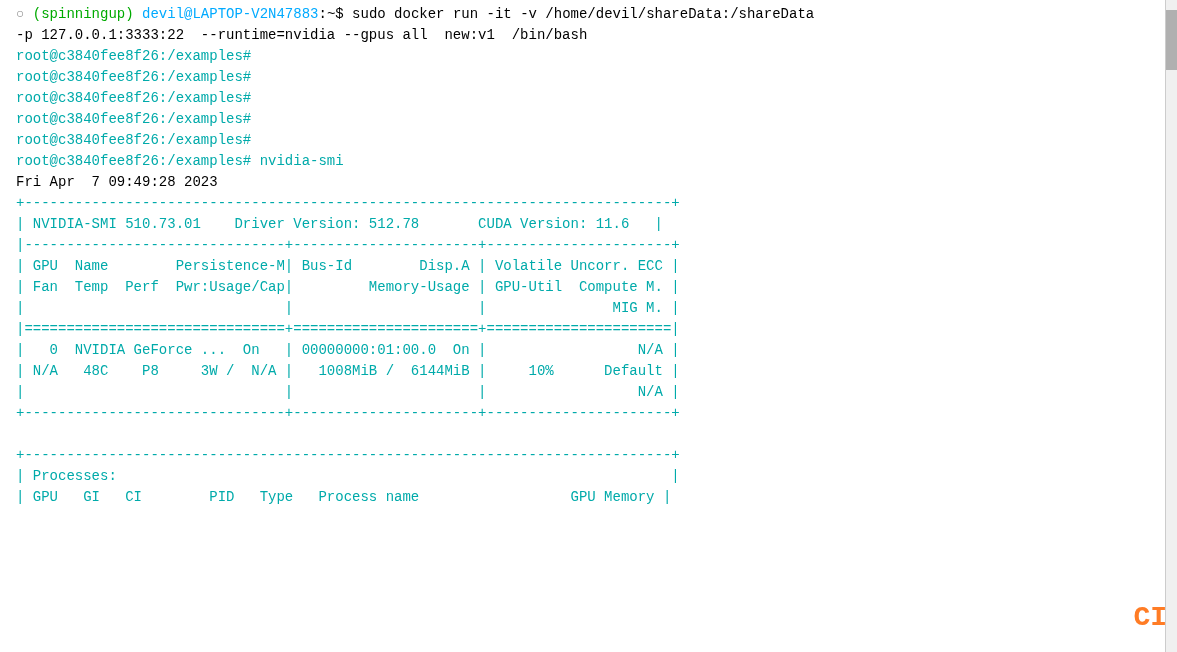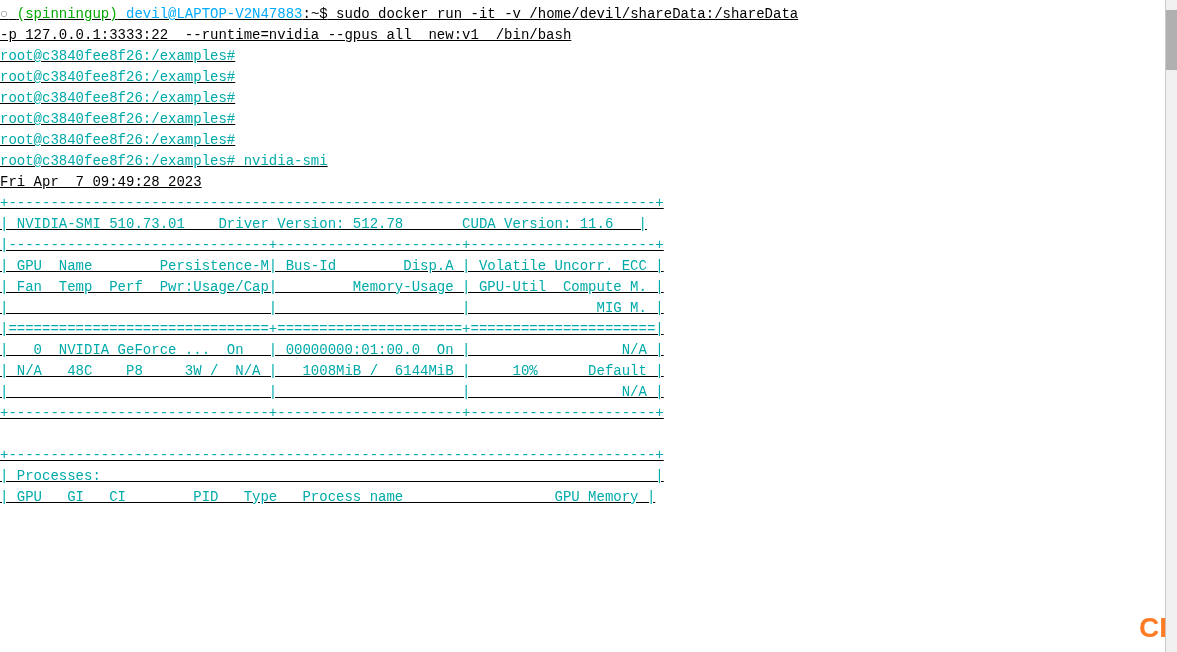--- a/index.html
+++ b/index.html
@@ -39,24 +39,23 @@
 
     .scrollbar-thumb {
       width: 100%;
       height: 60px;
       background: #b0b0b0;
       position: absolute;
       top: 10px;
     }
 
     .content {
-      padding: 4px 0;
+      padding: 4px 16px;
       padding-right: 20px;
       line-height: 1.5;
-      text-decoration: underline;
     }
 
     .prompt-circle {
       color: #888888;
     }
 
     .prompt-user {
       color: #00aa00;
     }
 
@@ -70,26 +69,26 @@
       line-height: 1.5;
     }
 
     .processes-section {
       color: #00aaaa;
       white-space: pre;
     }
 
     .orange-watermark {
       position: absolute;
-      bottom: 8px;
+      bottom: 19px;
       right: 10px;
       color: #ff6600;
       font-size: 28px;
       font-weight: bold;
-      font-family: Liberation Sans, sans-serif;
+      font-family: Liberation Mono, monospace;
       opacity: 0.85;
     }
 
     pre {
       font-family: 'Courier New', Courier, monospace;
       font-size: 14px;
       white-space: pre;
     }
   </style>
 </head>

